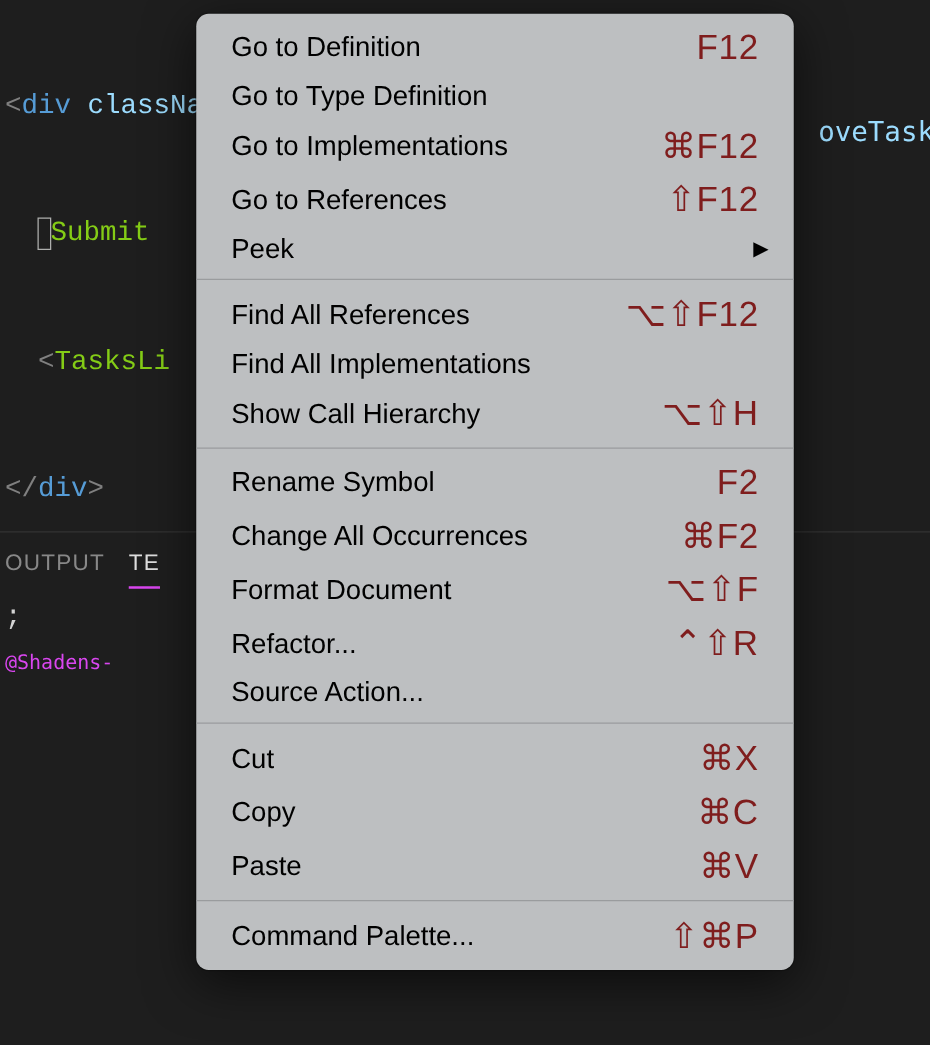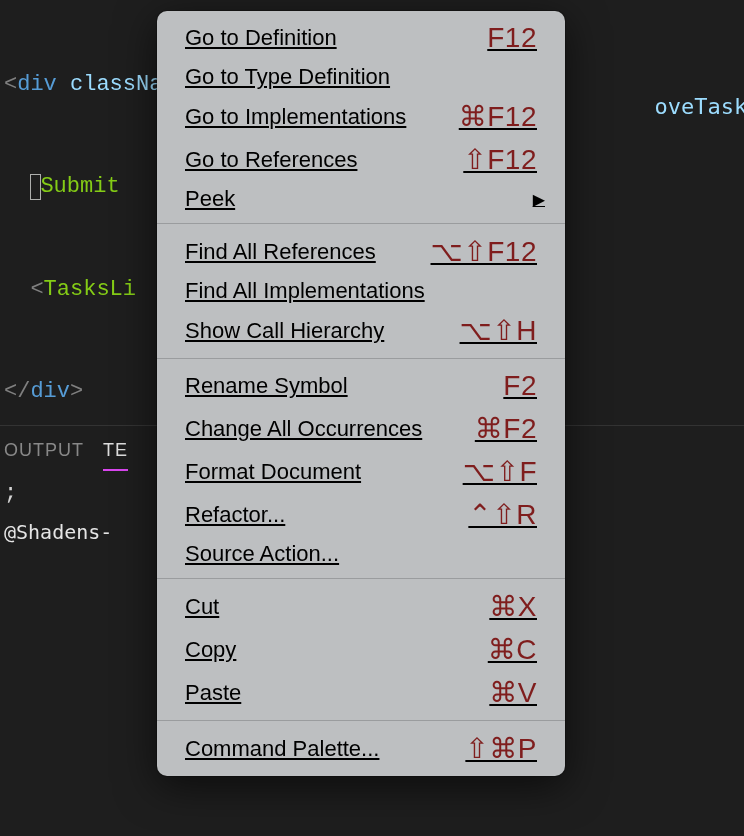--- a/index.html
+++ b/index.html
@@ -59,35 +59,34 @@
     .panel-tabs .tab.active {
       color: #ddd;
       border-bottom: 2px solid #d946ef;
       padding-bottom: 8px;
     }
     .terminal-line {
       position: absolute;
       top: 520px;
       left: 4px;
       font-family: Menlo, Monaco, monospace;
-      font-size: 20px;
-      color: #e5e5e5;
+      font-size: 16px;
+      color: #d946ef;
     }
     .context-menu {
       position: absolute;
       top: 11px;
       left: 157px;
-      width: 408px;
+      width: 478px;
       background: #bdbfc1;
       border-radius: 10px;
       box-shadow: 0 10px 40px rgba(0,0,0,0.6), 0 0 0 1px rgba(0,0,0,0.2);
       color: #000;
       padding: 6px 0;
       font-size: 22px;
-      text-decoration: underline;
     }
     .menu-item {
       display: flex;
       justify-content: space-between;
       align-items: center;
       padding: 5px 28px 5px 28px;
       cursor: default;
     }
     .menu-label {
       flex: 1;

